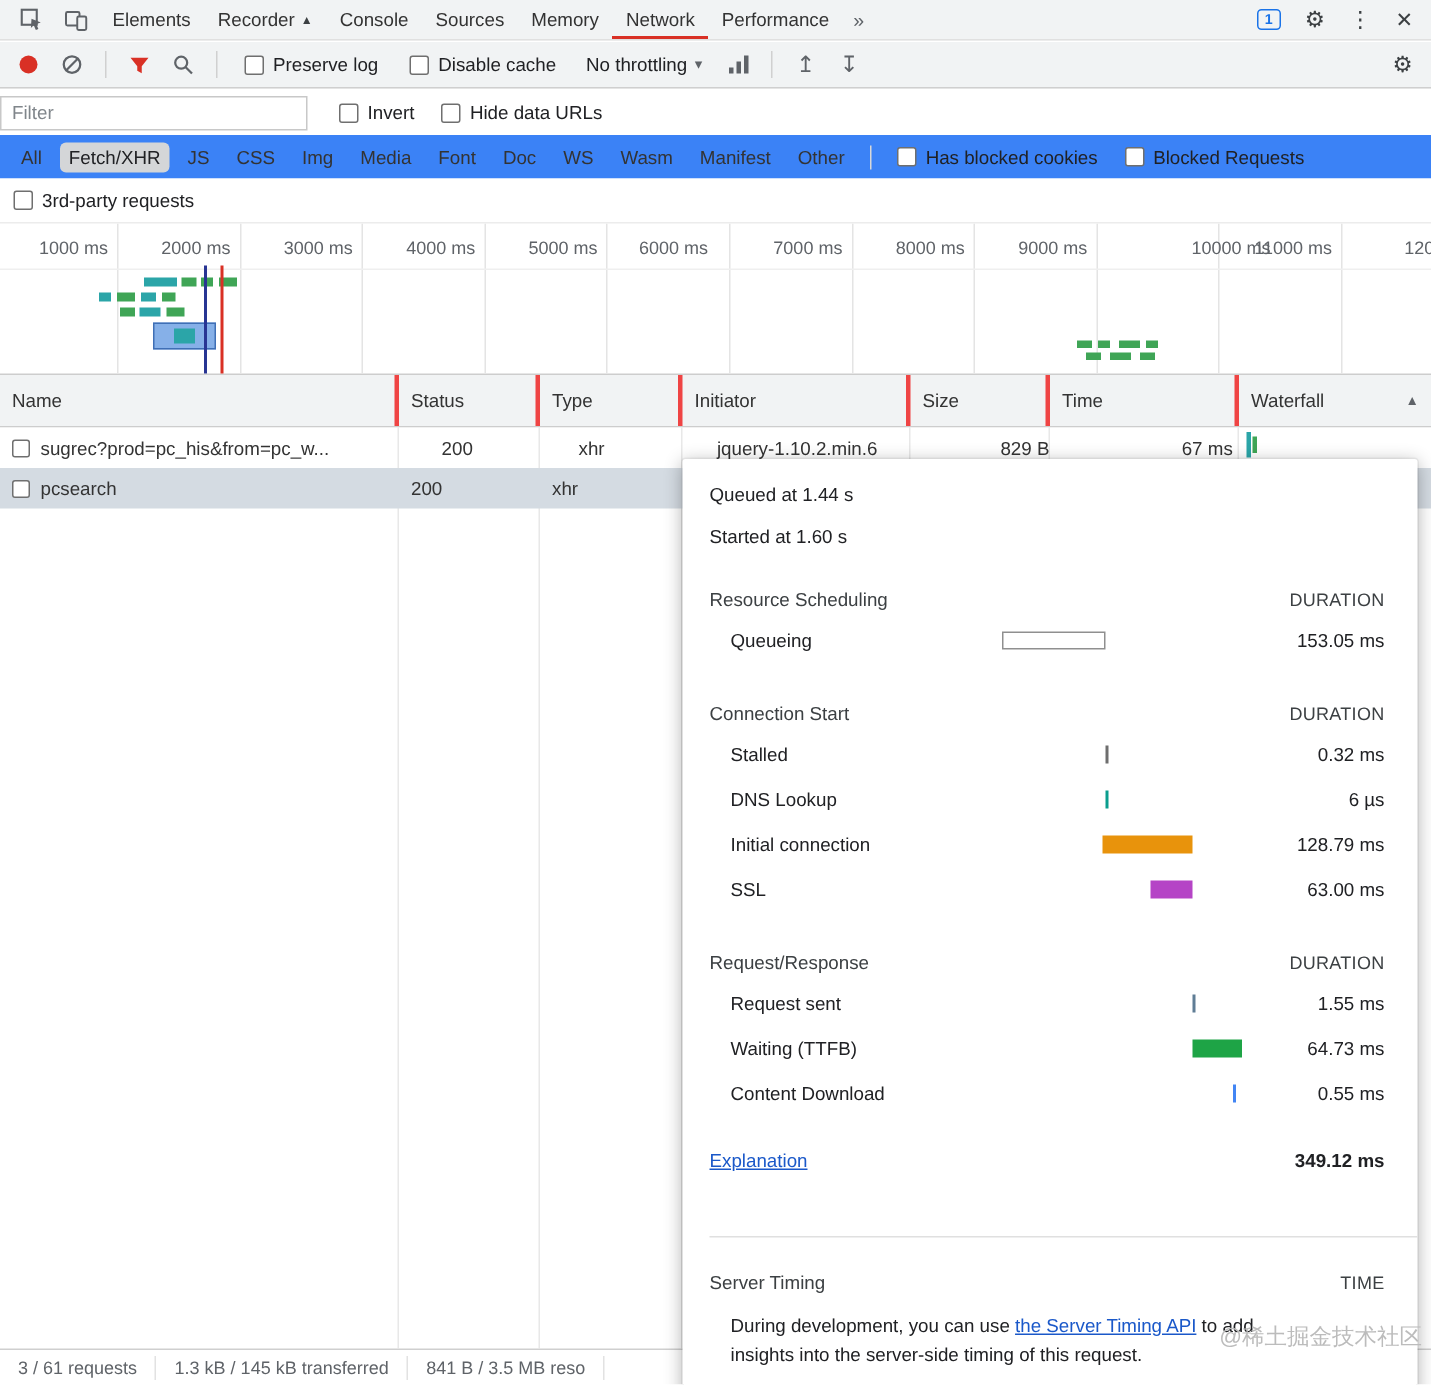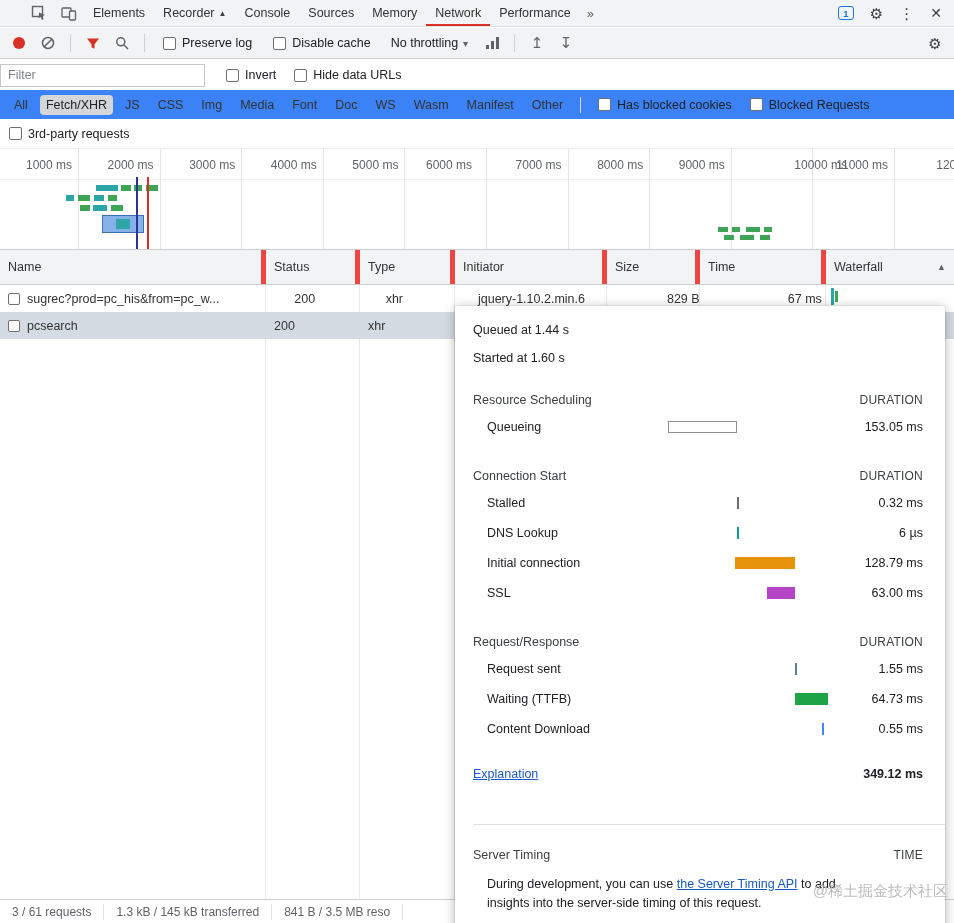--- a/index.html
+++ b/index.html
@@ -1,21 +1,21 @@
 <!DOCTYPE html>
 <html><head>
 <meta charset="utf-8">
 <style>
   * { margin:0; padding:0; box-sizing:border-box; }
   html,body { background:#fff; }
   body { font-family:"Liberation Sans","DejaVu Sans",sans-serif; }
   .app { position:relative; width:954px; height:923px; background:#fff; overflow:hidden; font-size:12px; color:#202124; }
 
   
-  .tabbar { position:absolute; top:0; left:0; right:0; height:27px; background:#f1f3f4; display:flex; align-items:stretch; border-bottom:1px solid #e0e0e0; padding-left:24px; }
+  .tabbar { position:absolute; top:0; left:0; right:0; height:27px; background:#f1f3f4; display:flex; align-items:stretch; border-bottom:1px solid #e0e0e0; padding-left:6px; }
   .tb-icon { width:30px; display:flex; align-items:center; justify-content:center; }
   .tabs { display:flex; }
   .tab { padding:0 9px; display:flex; align-items:center; font-size:12.5px; color:#333; position:relative; cursor:default; white-space:nowrap; }
   .tab.selected::after { content:""; position:absolute; left:0; right:0; bottom:0; height:2.5px; background:#d93025; }
   .warn { font-size:8px; margin-left:4px; color:#3c4043; }
   .chevron { display:flex; align-items:center; padding:0 7px; color:#5f6368; font-size:13px; }
   .tabbar-right { margin-left:auto; display:flex; align-items:center; gap:16px; padding-right:12px; }
   .bubble { min-width:16px; height:14px; border:1.5px solid #1a73e8; border-radius:3px; color:#1a73e8; font-size:9.5px; display:flex; align-items:center; justify-content:center; padding:0 2px; font-weight:bold; }
   .glyph { color:#3c4043; font-size:14px; line-height:1; }
   .glyph.big { font-size:15px; }
@@ -46,21 +46,21 @@
 
   
   .overview { position:absolute; top:148px; left:0; right:0; height:102px; background:#fff; border-top:1px solid #ececec; border-bottom:1px solid #cdcdcd; overflow:hidden; }
   .tickline { position:absolute; top:0; bottom:0; width:1px; background:#e4e4e4; }
   .ticklabel { position:absolute; top:9px; width:72px; text-align:right; font-size:12px; color:#5f6368; }
   .ov-split { position:absolute; left:0; right:0; top:30px; height:1px; background:#efefef; }
   .ov-bar { position:absolute; }
 
   
   .grid-header { position:absolute; top:250px; left:0; right:0; height:35px; background:#f1f3f4; border-bottom:1px solid #cdcdcd; display:flex; font-size:12.5px; color:#333; }
-  .hcell { display:flex; align-items:center; padding:0 8px; border-right:5px solid #ef4444; height:100%; cursor:default; }
+  .hcell { display:flex; align-items:center; padding:0 8px; border-right:3px solid #ef4444; height:100%; cursor:default; }
   .hcell:last-child { border-right:none; }
   .sort { margin-left:auto; font-size:9px; color:#5f6368; }
   .grid-body { position:absolute; top:285px; left:0; right:0; bottom:24px; background:#fff; }
   .col-rule { position:absolute; top:0; bottom:0; width:1px; background:#e8e8e8; }
   .grid-row { position:absolute; left:0; right:0; height:27px; display:flex; font-size:12.5px; color:#333; align-items:center; }
   .grid-row.selected { background:#d4dbe2; }
   .gcell { height:100%; display:flex; align-items:center; padding:0 8px; overflow:hidden; white-space:nowrap; }
   .gcell.num { justify-content:flex-end; }
   .row-cb { width:12px; height:12px; margin-right:7px; border-width:1.3px; }
   .nametext { overflow:hidden; white-space:nowrap; }

